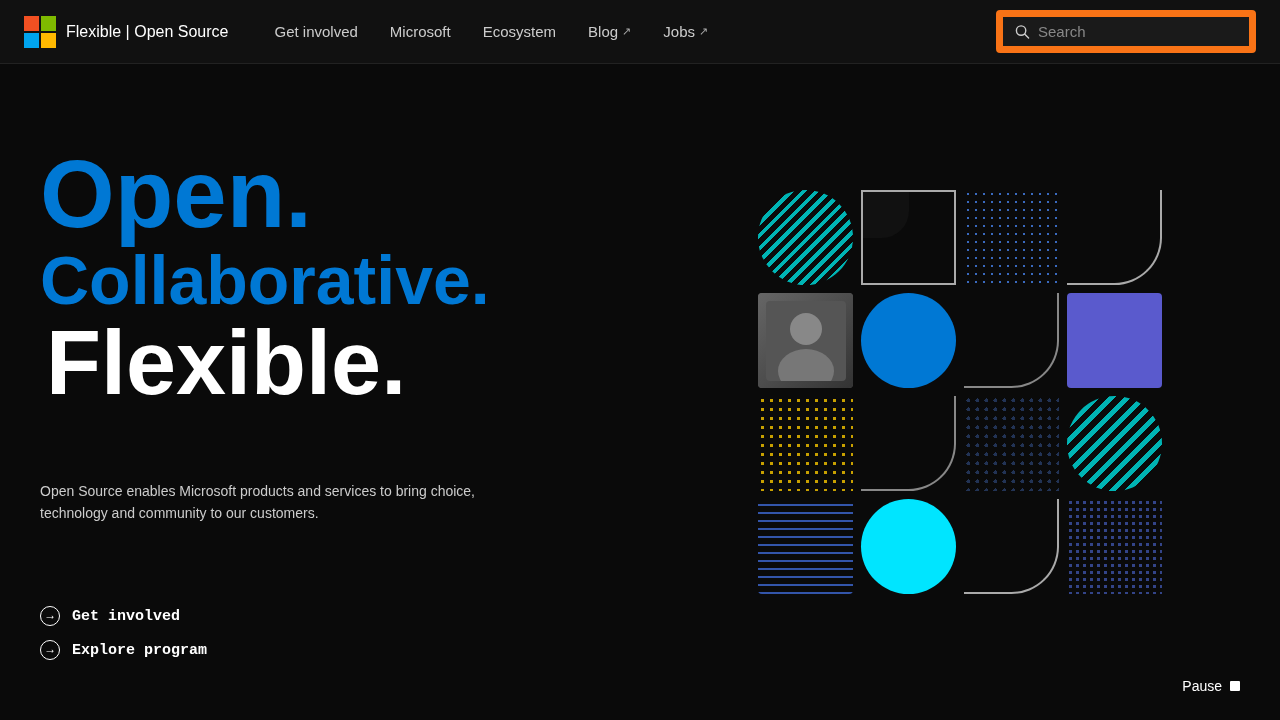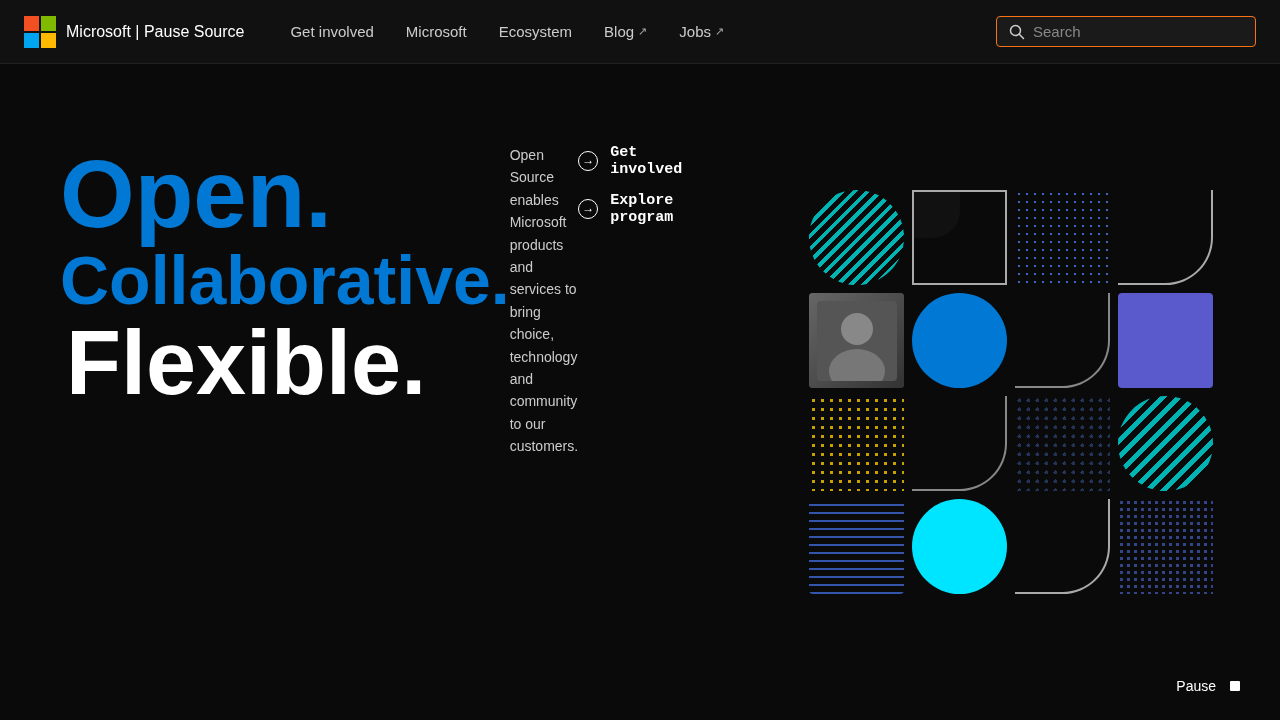--- a/index.html
+++ b/index.html
@@ -66,21 +66,21 @@
       white-space: nowrap;
     }
     .nav-link .ext-icon {
       font-size: 11px;
       color: #aaa;
     }
     .search-box {
       display: flex;
       align-items: center;
       background: #1a1a1a;
-      border: 1px solid #f97316;
+      border: 7px solid #f97316;
       border-radius: 4px;
       padding: 6px 12px;
       gap: 8px;
       width: 260px;
     }
     .search-box input {
       background: none;
       border: none;
       color: #ccc;
       font-size: 15px;
@@ -93,23 +93,23 @@
     
     main {
       display: flex;
       height: calc(720px - 64px);
       position: relative;
     }
 
     
     .hero-left {
       flex: 0 0 640px;
-      padding: 80px 60px 60px 60px;
-      display: flex;
-      flex-direction: row;
+      padding: 80px 60px 60px 40px;
+      display: flex;
+      flex-direction: column;
       justify-content: space-between;
     }
     .hero-headline {
       font-size: 96px;
       font-weight: 700;
       line-height: 1.05;
       margin-bottom: 24px;
     }
     .hero-headline .line-open {
       color: #0078d4;
@@ -217,21 +217,21 @@
       position: relative;
     }
 
     
     .pause-btn {
       position: absolute;
       bottom: 20px;
       right: 30px;
       display: flex;
       align-items: center;
-      gap: 14px;
+      gap: 8px;
       color: #fff;
       font-size: 14px;
       background: none;
       border: none;
       cursor: pointer;
       padding: 6px 10px;
     }
     .pause-square {
       width: 10px;
       height: 10px;
@@ -244,21 +244,21 @@
 <body>
 
 <nav>
   <a class="nav-logo" href="#">
     <div class="ms-logo">
       <div class="ms-logo-r"></div>
       <div class="ms-logo-g"></div>
       <div class="ms-logo-b"></div>
       <div class="ms-logo-y"></div>
     </div>
-    <span class="nav-title">Microsoft | Pause Source</span>
+    <span class="nav-title">Flexible | Open Source</span>
   </a>
 
   <div class="nav-links">
     <a class="nav-link" href="#">
       <span>Get involved</span>
     </a>
     <a class="nav-link" href="#">
       <span>Microsoft</span>
     </a>
     <a class="nav-link" href="#">

